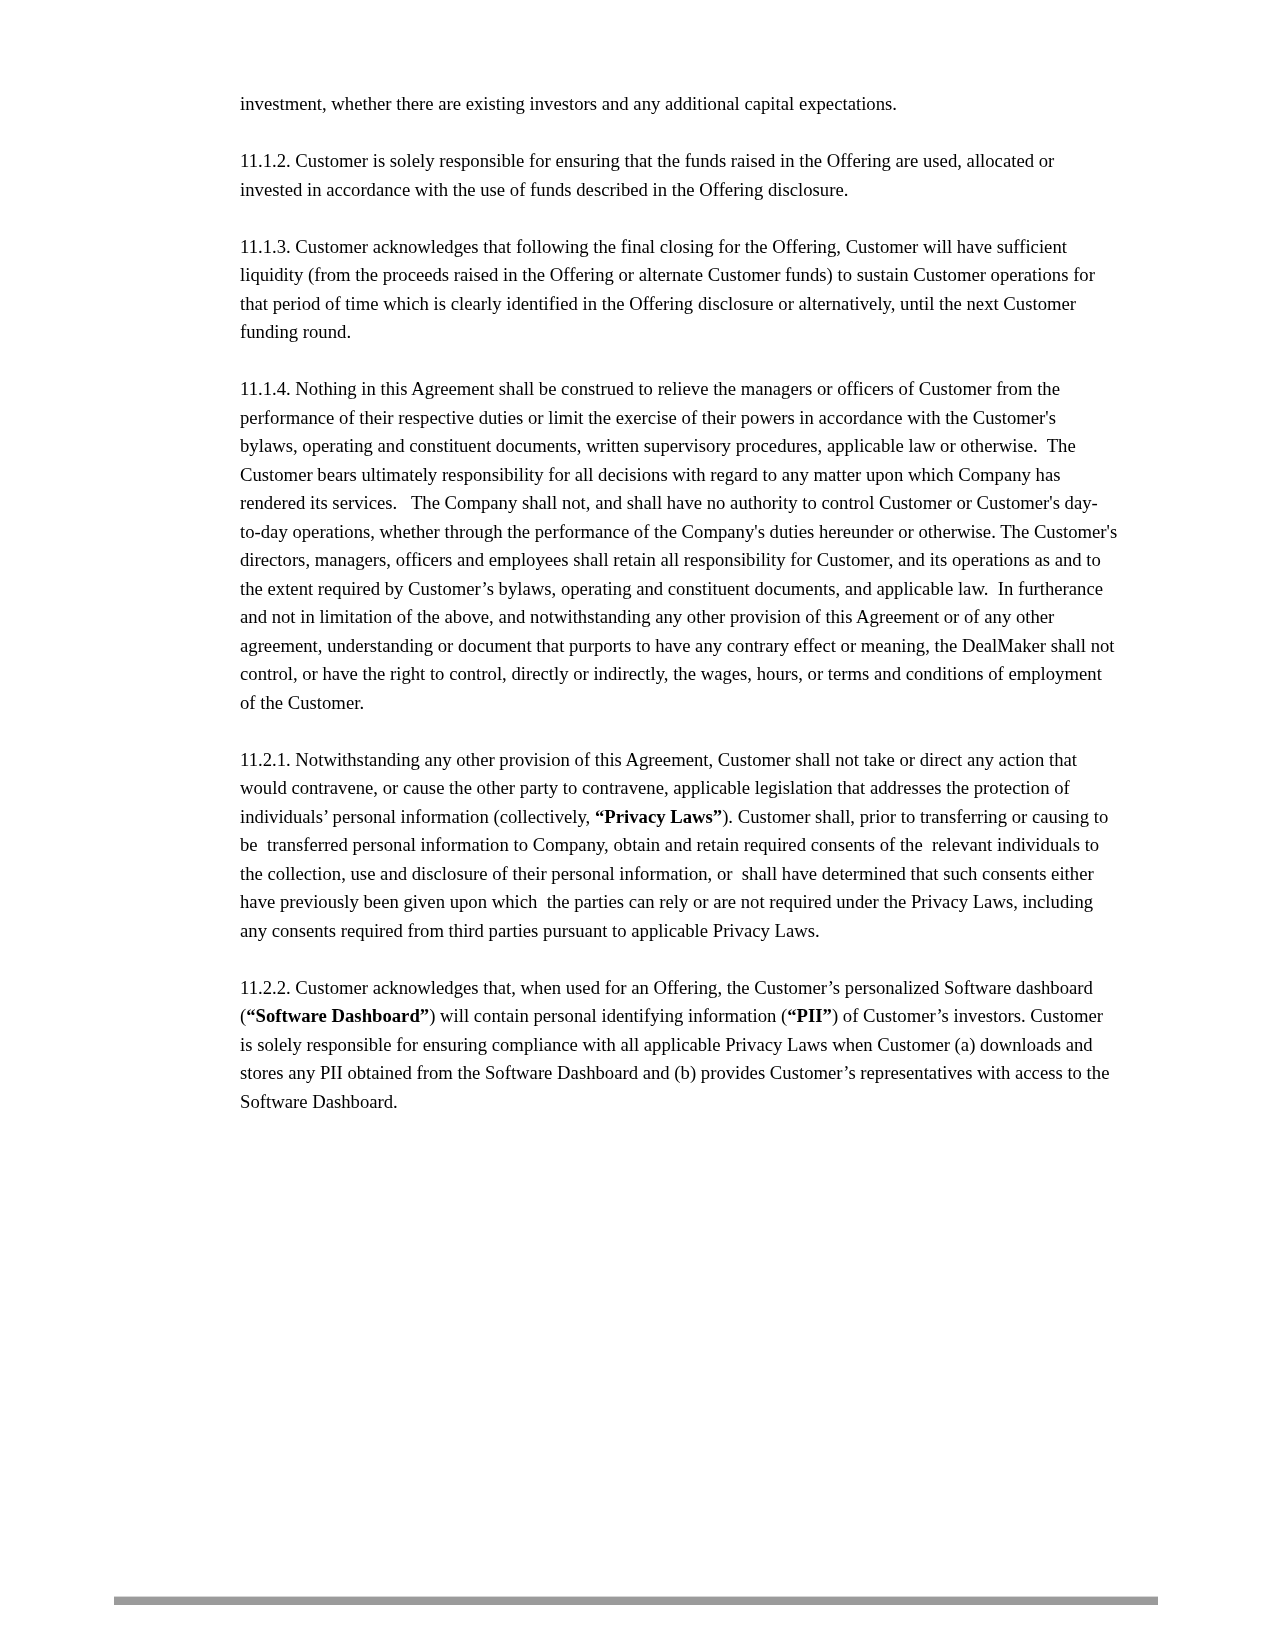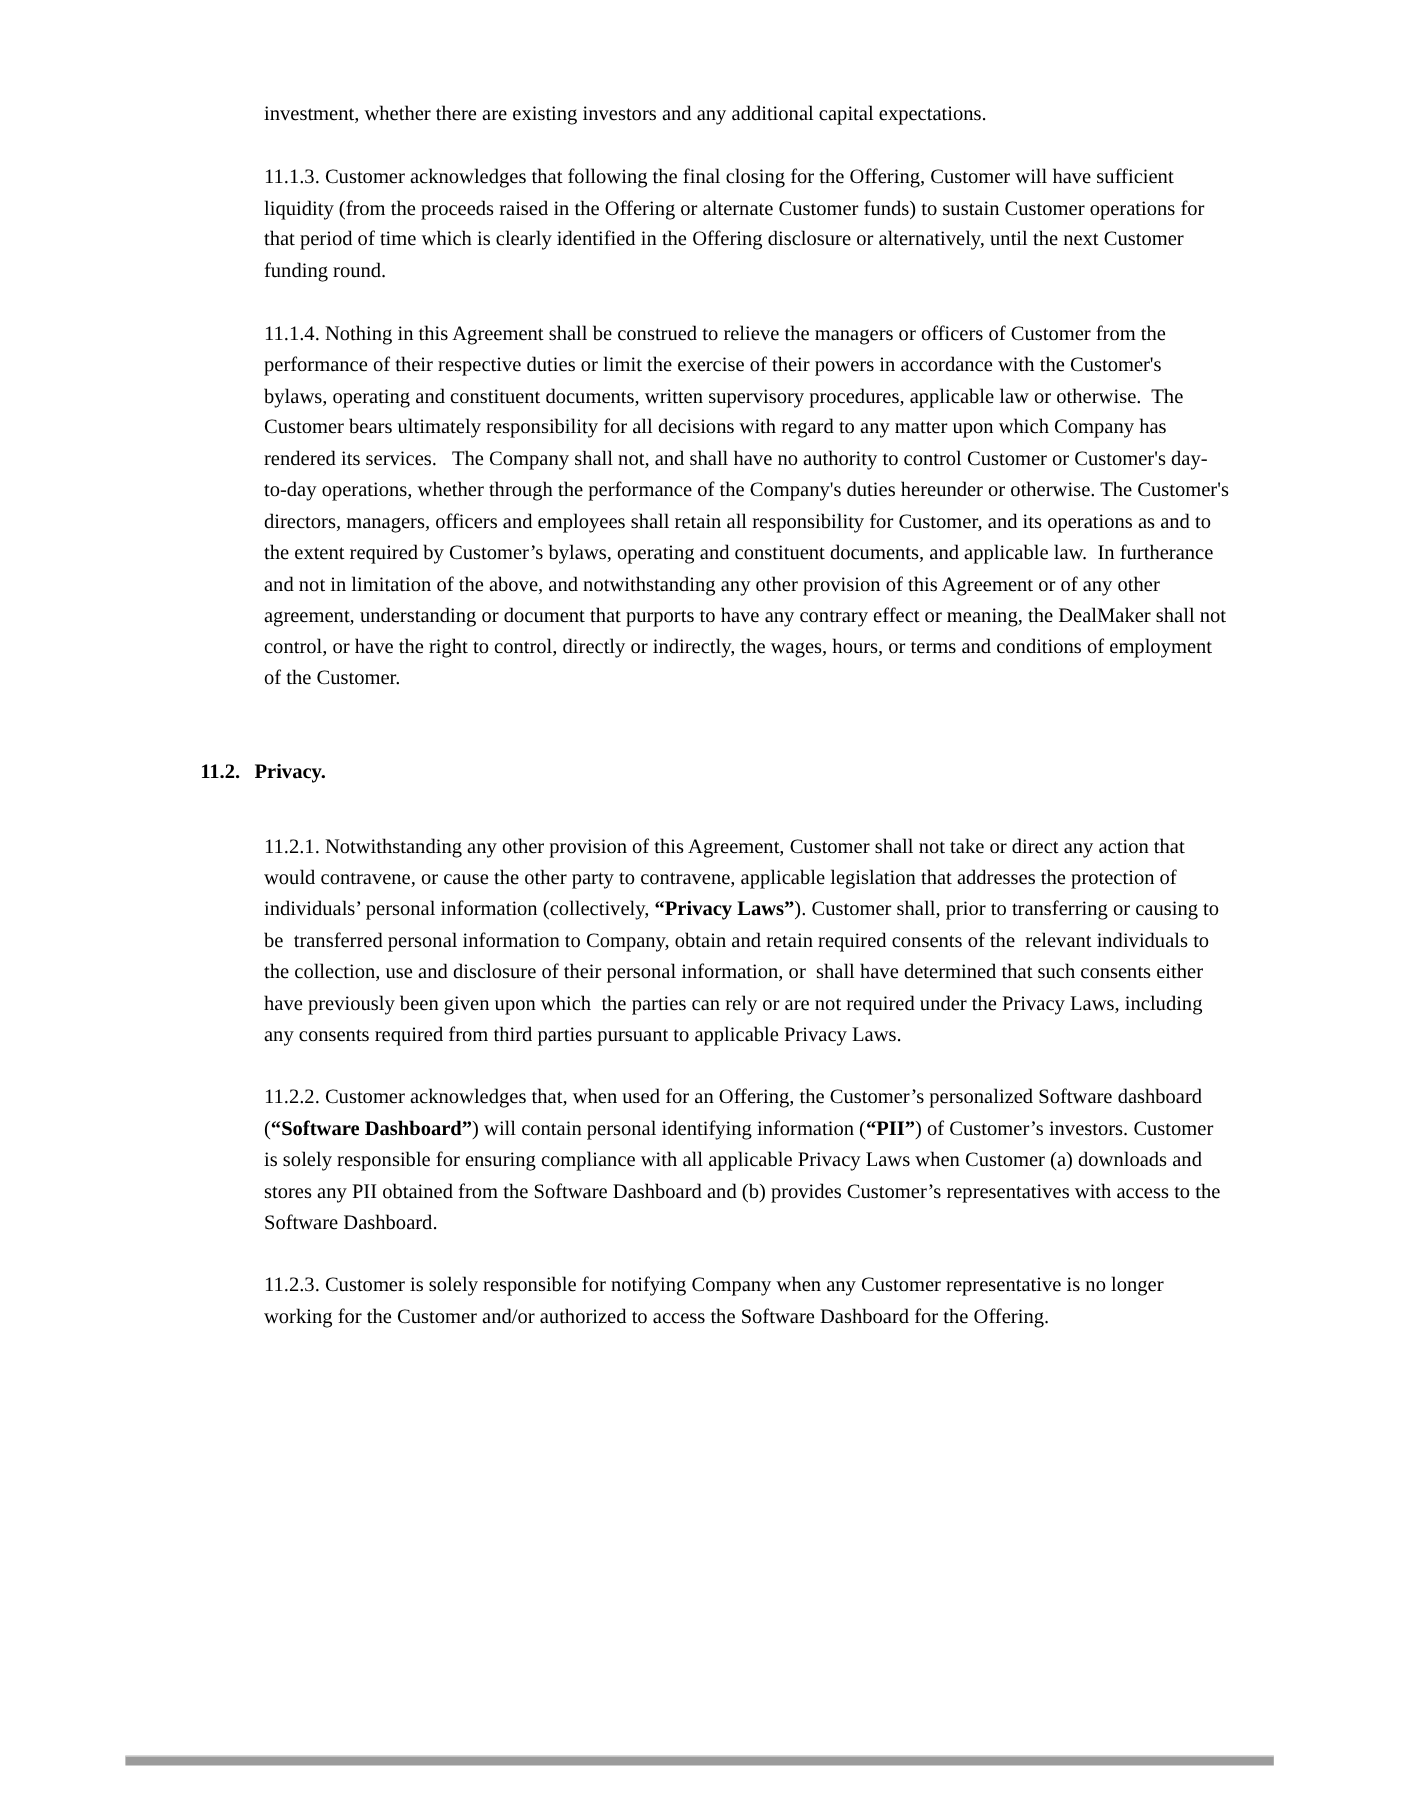--- a/index.html
+++ b/index.html
@@ -45,21 +45,20 @@
     height: 8px;
     border-top: 1px solid #d6d6d6;
   }
 </style>
 </head>
 <body>
 
 <div class="page">
   <div class="content">
     <p class="para"><span>investment, whether there are existing investors and any additional capital expectations.</span></p>
+    <p class="para"><span>11.1.2. Customer is solely responsible for ensuring that the funds raised in the Offering are used, allocated or invested in accordance with the use of funds described in the Offering disclosure.</span></p>
     <p class="para"><span>11.1.3. Customer acknowledges that following the final closing for the Offering, Customer will have sufficient liquidity (from the proceeds raised in the Offering or alternate Customer funds) to sustain Customer operations for that period of time which is clearly identified in the Offering disclosure or alternatively, until the next Customer funding round.</span></p>
     <p class="para"><span>11.1.4. Nothing in this Agreement shall be construed to relieve the managers or officers of Customer from the performance of their respective duties or limit the exercise of their powers in accordance with the Customer's bylaws, operating and constituent documents, written supervisory procedures, applicable law or otherwise.  The Customer bears ultimately responsibility for all decisions with regard to any matter upon which Company has rendered its services.   The Company shall not, and shall have no authority to control Customer or Customer's day-to-day operations, whether through the performance of the Company's duties hereunder or otherwise. The Customer's directors, managers, officers and employees shall retain all responsibility for Customer, and its operations as and to the extent required by Customer’s bylaws, operating and constituent documents, and applicable law.  In furtherance and not in limitation of the above, and notwithstanding any other provision of this Agreement or of any other agreement, understanding or document that purports to have any contrary effect or meaning, the DealMaker shall not control, or have the right to control, directly or indirectly, the wages, hours, or terms and conditions of employment of the Customer.</span></p>
-    <h2 class="heading"><span class="hnum">11.2.</span><span>Privacy.</span></h2>
     <p class="para"><span>11.2.1. Notwithstanding any other provision of this Agreement, Customer shall not take or direct any action that would contravene, or cause the other party to contravene, applicable legislation that addresses the protection of individuals’ personal information (collectively, </span><span class="b">“Privacy Laws”</span><span>). Customer shall, prior to transferring or causing to be  transferred personal information to Company, obtain and retain required consents of the  relevant individuals to the collection, use and disclosure of their personal information, or  shall have determined that such consents either have previously been given upon which  the parties can rely or are not required under the Privacy Laws, including any consents required from third parties pursuant to applicable Privacy Laws.</span></p>
     <p class="para"><span>11.2.2. Customer acknowledges that, when used for an Offering, the Customer’s personalized Software dashboard (</span><span class="b">“Software Dashboard”</span><span>) will contain personal identifying information (</span><span class="b">“PII”</span><span>) of Customer’s investors. Customer is solely responsible for ensuring compliance with all applicable Privacy Laws when Customer (a) downloads and stores any PII obtained from the Software Dashboard and (b) provides Customer’s representatives with access to the Software Dashboard.</span></p>
-    <p class="para"><span>11.2.3. Customer is solely responsible for notifying Company when any Customer representative is no longer working for the Customer and/or authorized to access the Software Dashboard for the Offering.</span></p>
   </div>
   <div class="footer-bar" style="background-color: rgb(155, 155, 155);"></div>
 </div>
 
 </body></html>

